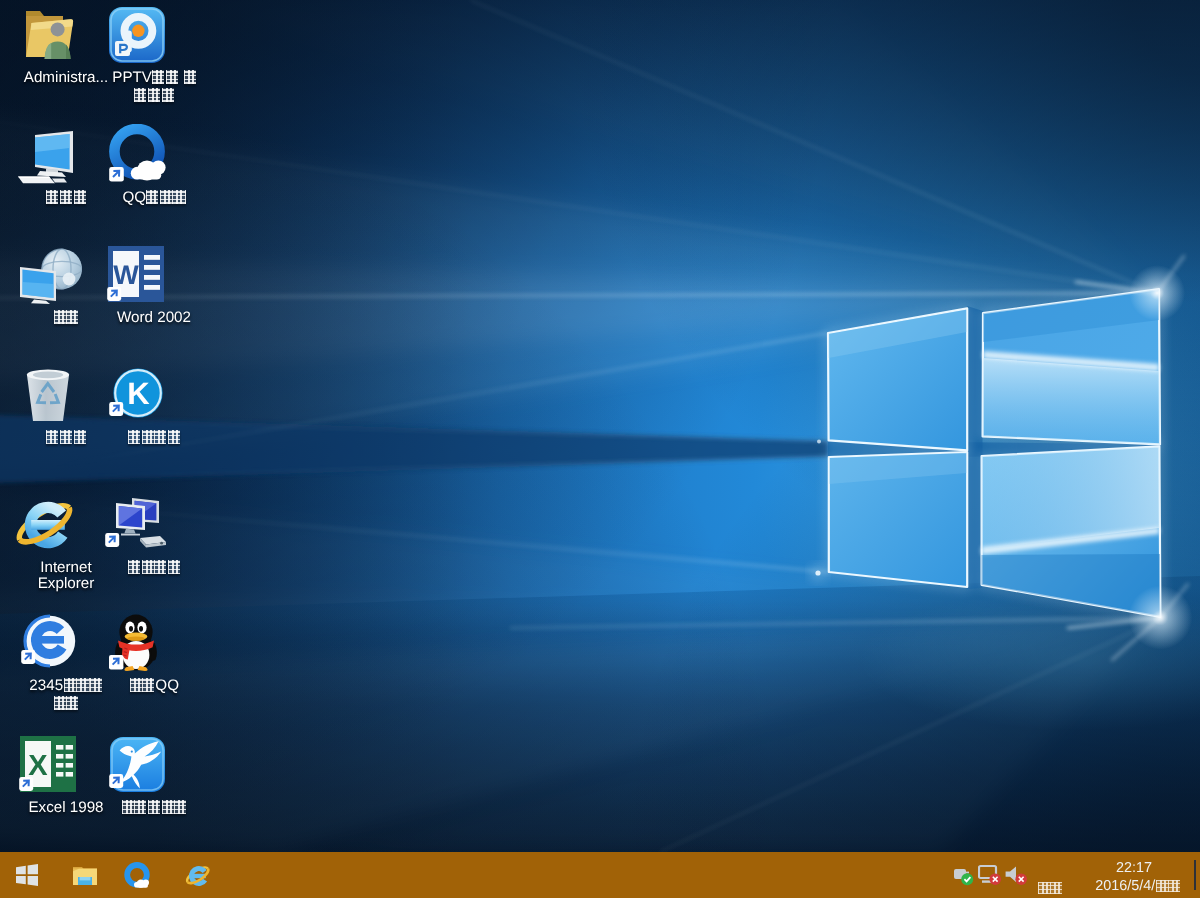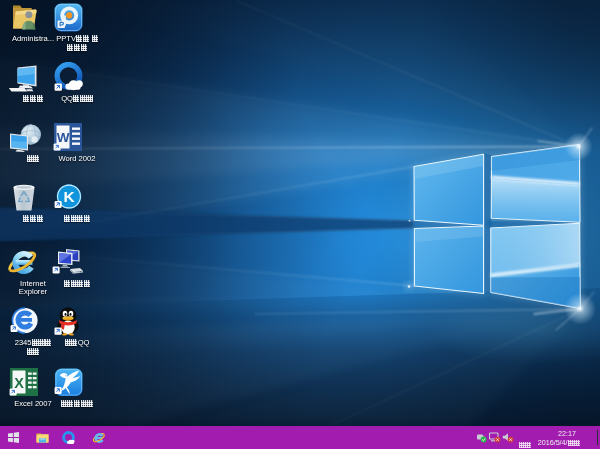--- a/index.html
+++ b/index.html
@@ -6,21 +6,21 @@
 #wall{position:absolute;left:0;top:0;}
 .cell{position:absolute;width:72px;display:flex;flex-direction:column;align-items:center;}
 .ia{height:34px;display:flex;align-items:flex-end;justify-content:center;}
 .lb{margin-top:2.5px;font-size:7.6px;line-height:8.9px;color:#fff;text-align:center;white-space:nowrap;text-shadow:0 1px 1.5px rgba(0,0,0,.85);margin-left:18px;}
 .zh{display:inline-block;width:6.1px;height:7px;margin:0 .25px;vertical-align:-0.8px;
 background:
  repeating-linear-gradient(90deg,rgba(255,255,255,.85) 0 .7px,rgba(255,255,255,0) .7px 2.1px),
  repeating-linear-gradient(0deg,rgba(255,255,255,.85) 0 .75px,rgba(255,255,255,.18) .75px 1.9px);
 box-shadow:0 1px 1px rgba(0,0,0,.4);}
 .zs{width:5.6px;height:6.2px;margin:0 .3px;opacity:.88;box-shadow:none;}
-#bar{position:relative;width:600px;height:23px;background:#a21caf;}
+#bar{position:relative;width:600px;height:23px;background:#a16207;}
 .tb{position:absolute;top:0;height:23px;display:flex;align-items:center;}
 #tray{position:absolute;right:0;top:0;height:23px;color:#e8e9ea;}
 </style></head><body>
 <div id="desk">
 <svg id="wall" width="600" height="426" viewBox="0 0 600 426">
 <defs>
 <radialGradient id="bg" gradientUnits="userSpaceOnUse" cx="500" cy="235" r="560">
  <stop offset="0" stop-color="#3fa6ea"></stop>
           <stop offset=".22" stop-color="#2289d8"></stop>
  <stop offset=".45" stop-color="#1d74c0"></stop>
@@ -447,21 +447,21 @@
             <rect x="23.8" y="14.5" width="3.7" height="2.3"></rect>
 <rect x="19" y="19" width="3.7" height="2.3"></rect>
             <rect x="23.8" y="19" width="3.7" height="2.3"></rect>
 </g>
 <g>
             <rect x="0.6" y="21.5" width="7" height="7" rx="1.2" fill="#fff"></rect>
             <path d="M2.4,26.3 L5.3999999999999995,23.3 M2.6,23.4 L5.3999999999999995,23.3 L5.3,26.1" stroke="#2e6fd6" stroke-width="1" fill="none"></path>
           </g>
 </svg>
       </div>
-      <div class="lb">Excel 2007</div>
+      <div class="lb">Excel 1998</div>
     </div>
 <div class="cell" style="left:32px;top:363.3px">
       <div class="ia">
         <svg width="29" height="29" viewBox="0 0 29 29">
 <defs>
             <linearGradient id="thg" x1="0" y1="0" x2="0" y2="1">
               <stop offset="0" stop-color="#4cb6f5"></stop>
               <stop offset="1" stop-color="#1a7de0"></stop>
             </linearGradient>
           </defs>
@@ -534,16 +534,16 @@
   <circle cx="8.6" cy="7.6" r="2.9" fill="#d23b3b"></circle>
   <path d="M7.4,6.4 L9.8,8.8 M9.8,6.4 L7.4,8.8" stroke="#fff" stroke-width=".8"></path>
  </svg>
  <svg style="position:absolute;right:86px;top:6px" width="12" height="11" viewBox="0 0 12 11">
   <path d="M0.8,3.8 L3,3.8 L6,1.2 L6,9 L3,6.4 L0.8,6.4 Z" fill="#c8cdd2"></path>
   <circle cx="8.6" cy="7.6" r="2.9" fill="#d23b3b"></circle>
   <path d="M7.4,6.4 L9.8,8.8 M9.8,6.4 L7.4,8.8" stroke="#fff" stroke-width=".8"></path>
  </svg>
  <div style="position:absolute;right:67px;top:7.5px;width:14px"><i class="zh zs"></i><i class="zh zs"></i></div>
  <div style="position:absolute;right:24px;top:2.5px;font-size:7.2px;color:#eef0f2;">22:17</div>
- <div style="position:absolute;right:20px;top:12px;font-size:7.2px;color:#eef0f2;white-space:nowrap;">2016/5/4/<i class="zh zs"></i><i class="zh zs"></i></div>
+ <div style="position:absolute;right:10px;top:12px;font-size:7.2px;color:#eef0f2;white-space:nowrap;">2016/5/4/<i class="zh zs"></i><i class="zh zs"></i></div>
  <div style="position:absolute;right:2.5px;top:4px;width:1px;height:15px;background:#2c3138;"></div>
 </div>
 
 </div>
 </body></html>

